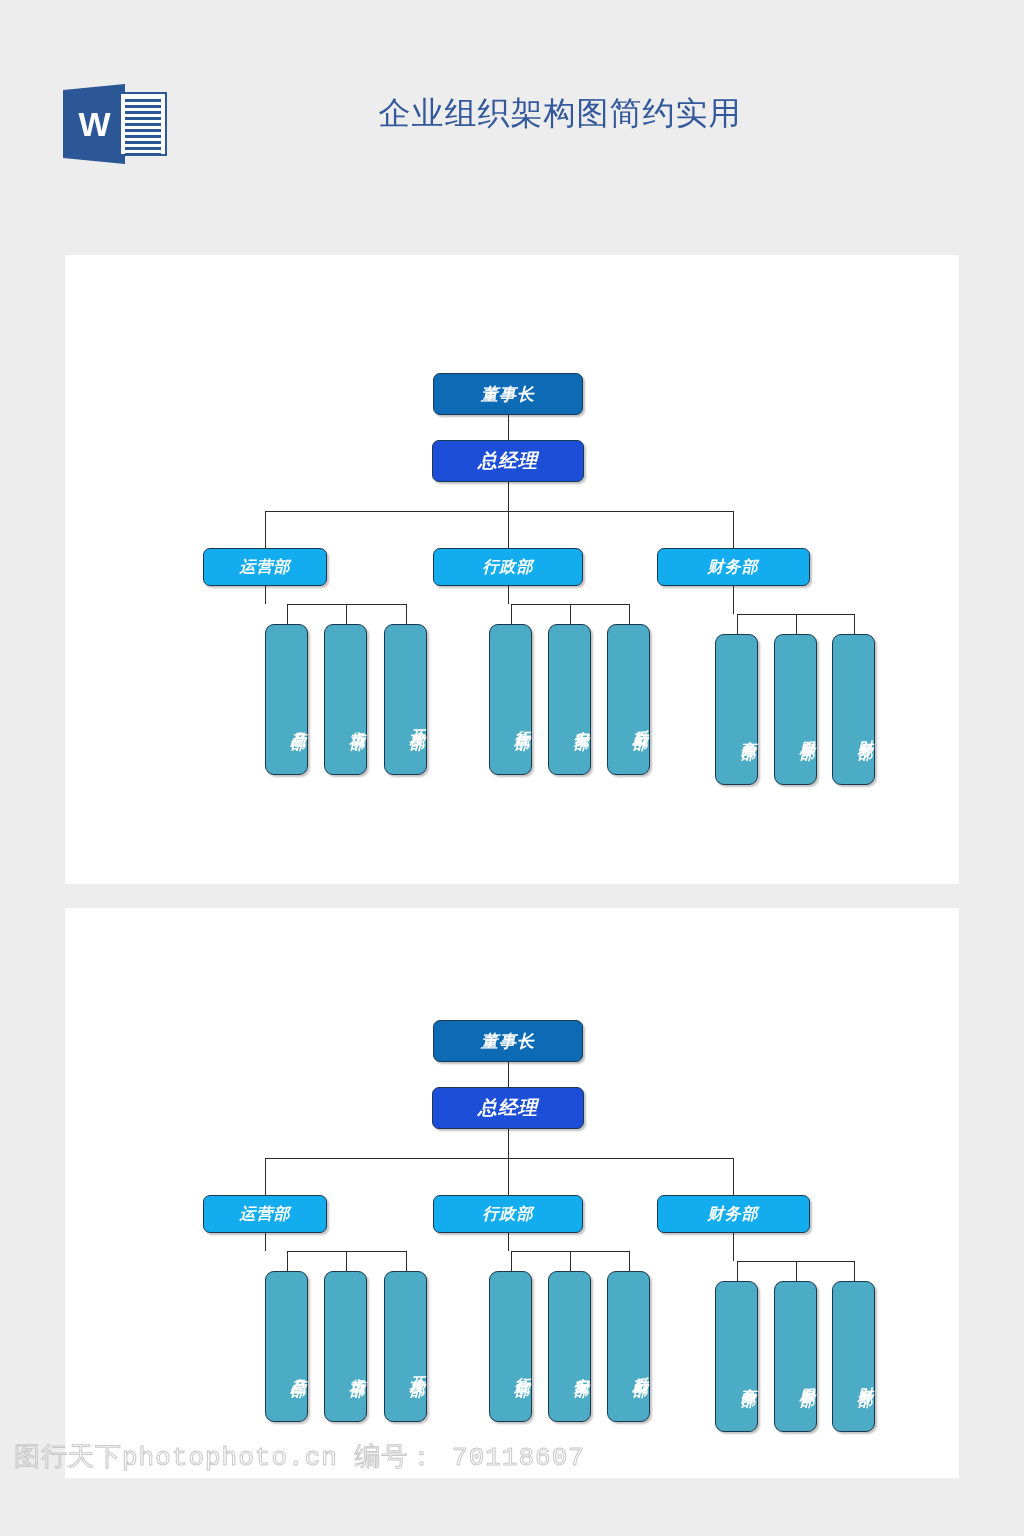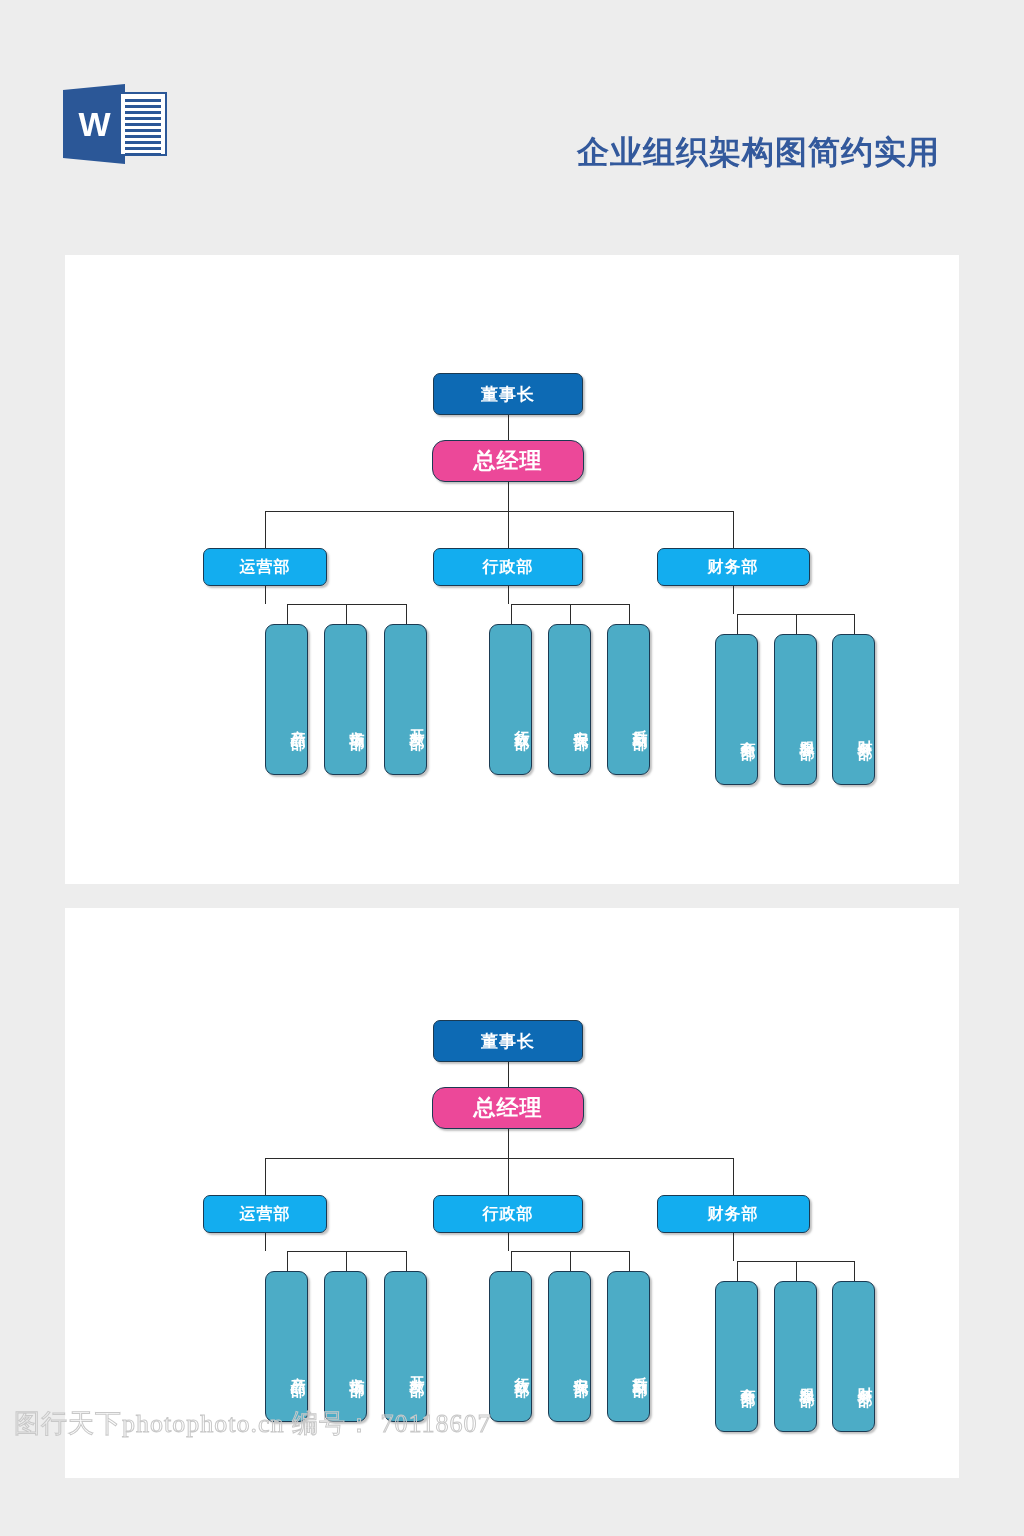--- a/index.html
+++ b/index.html
@@ -29,69 +29,69 @@
     position:absolute;left:56px;top:8px;width:48px;height:64px;
     background:#ffffff;border:2px solid #2b5797;box-sizing:border-box;
   }
   #word-logo .wl-doc i{
     display:block;height:3px;background:#2b5797;margin:3px 4px 0 4px;
   }
   #word-logo .wl-doc i:first-child{margin-top:5px;}
 
   #title{
     position:absolute;left:180px;top:96px;width:760px;
-    text-align:right;
-    color:#33599c;font-size:32px;font-weight:bold;
-    letter-spacing:1px;line-height:1.1;margin-top:39px;
+    text-align:center;
+    color:#33599c;font-size:32px;font-weight:normal;
+    letter-spacing:1px;line-height:1.1;
   }
   #subtitle{
     position:absolute;left:180px;top:152px;width:760px;
     text-align:center;
     color:#3b3b3b;font-size:21px;font-weight:normal;
     letter-spacing:0.5px;
   }
 
   
   .page{
     position:absolute;left:65px;width:894px;
     background:#ffffff;
   }
   #page-1{top:255px;height:629px;}
   #page-2{top:908px;height:570px;}
 
   
-  .chart{position:absolute;left:0;top:0;width:894px;height:100%;}
+  .chart{position:absolute;left:0;top:0;width:894px;height:100%;font-style:italic;}
 
   .node{
     position:absolute;box-sizing:border-box;
     border:1px solid #1b3a52;
     display:flex;align-items:center;justify-content:center;
     color:#ffffff;font-weight:bold;
     box-shadow:2px 2px 2px rgba(120,120,120,0.45);
   }
   .node.lvl0{background:#0d6ab4;border-radius:7px;font-size:17px;letter-spacing:1px;}
-  .node.lvl1{background:#ec4899;border-radius:13px;font-size:22px;letter-spacing:1px;}
+  .node.lvl1{background:#1d4ed8;border-radius:7px;font-size:19px;letter-spacing:1px;}
   .node.lvl2{background:#13adef;border-radius:7px;font-size:16px;letter-spacing:1px;}
   .node.lvl3{
     background:#4cacc6;border-radius:9px;font-size:15px;letter-spacing:2px;
     writing-mode:vertical-rl;text-orientation:upright;
     padding-top:42px;align-items:flex-start;
   }
 
   .line{position:absolute;background:#2b2b2b;}
   .line.v{width:1px;}
   .line.h{height:1px;}
 
   
   #watermark{
-    position:absolute;left:14px;top:1406px;
+    position:absolute;left:14px;top:1439px;
     font-size:26px;color:rgba(255,255,255,0.0);
     -webkit-text-stroke:1px #c8c8c8;
     letter-spacing:1px;white-space:nowrap;
-    font-family:Liberation Serif, serif;
+    font-family:Liberation Mono, monospace;
   }
 </style>
 </head>
 <body>
 
 <div id="header">
 
   <div id="word-logo">
     <div class="wl-skew"></div>
     <div class="wl-doc">

